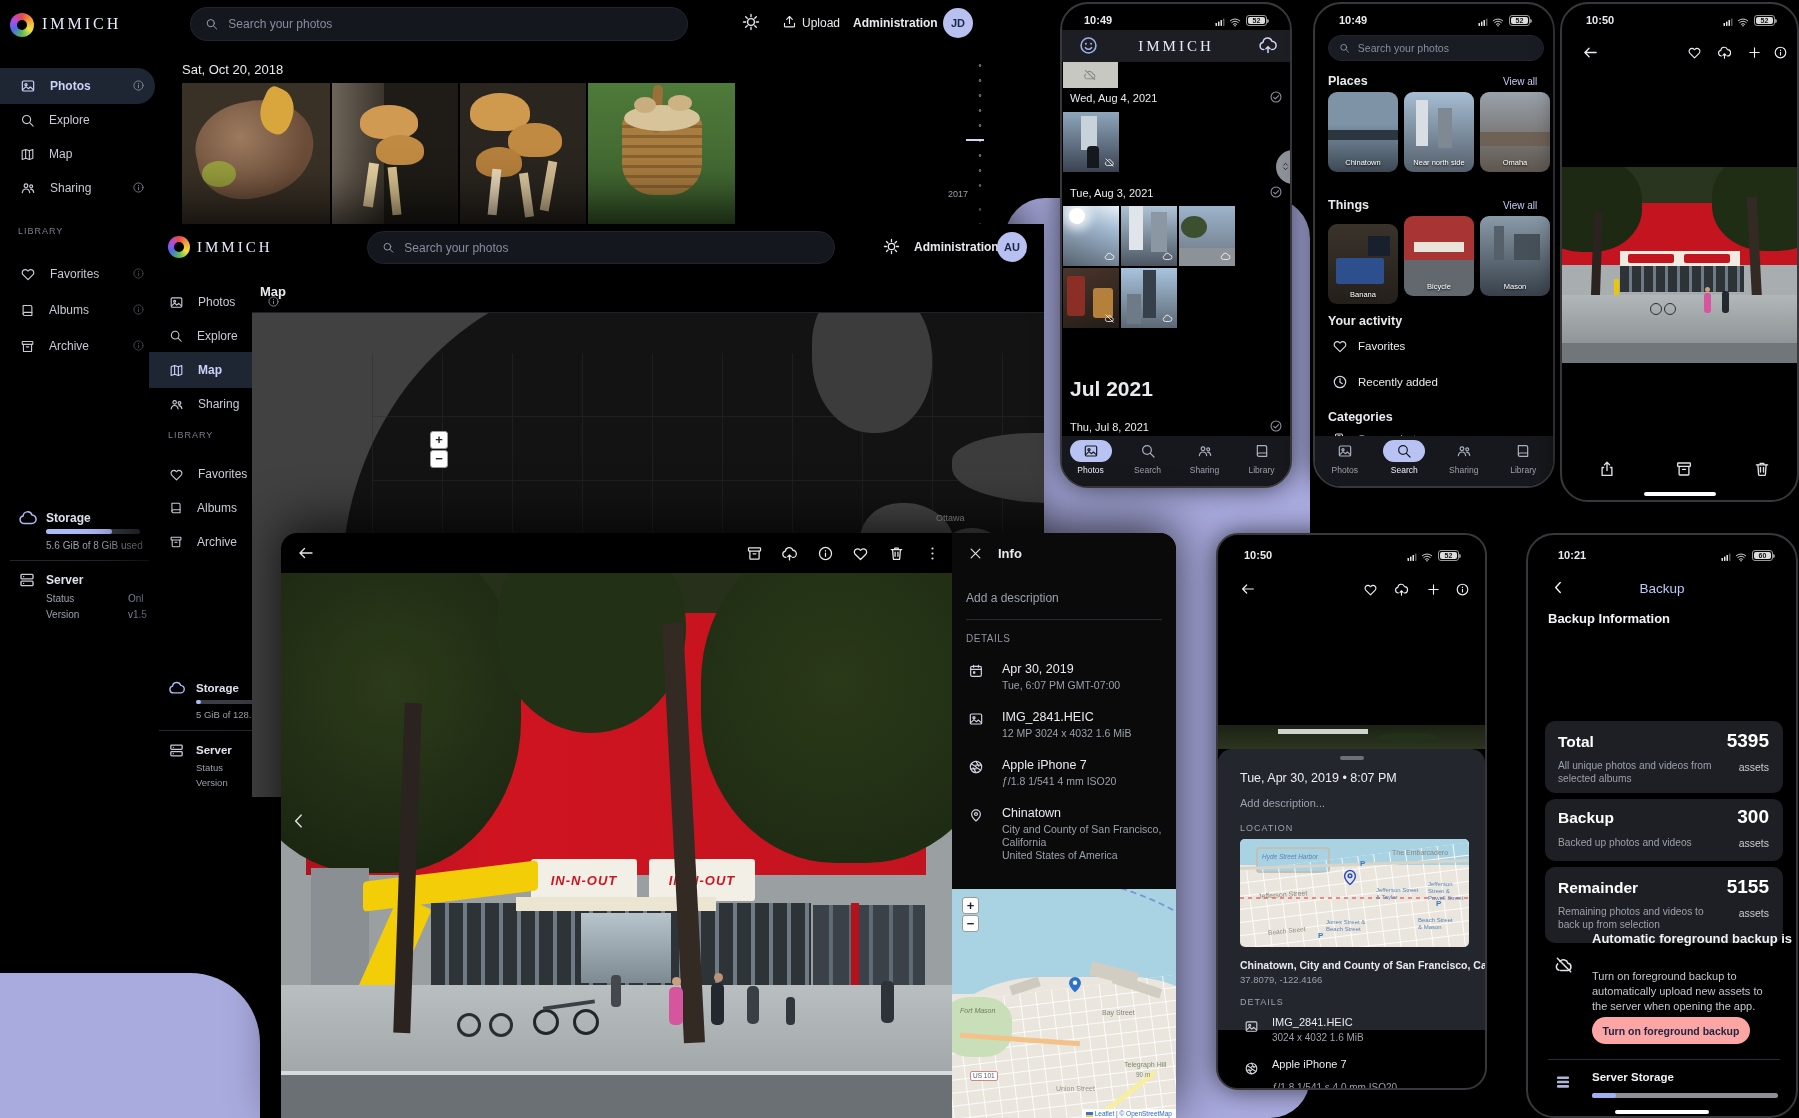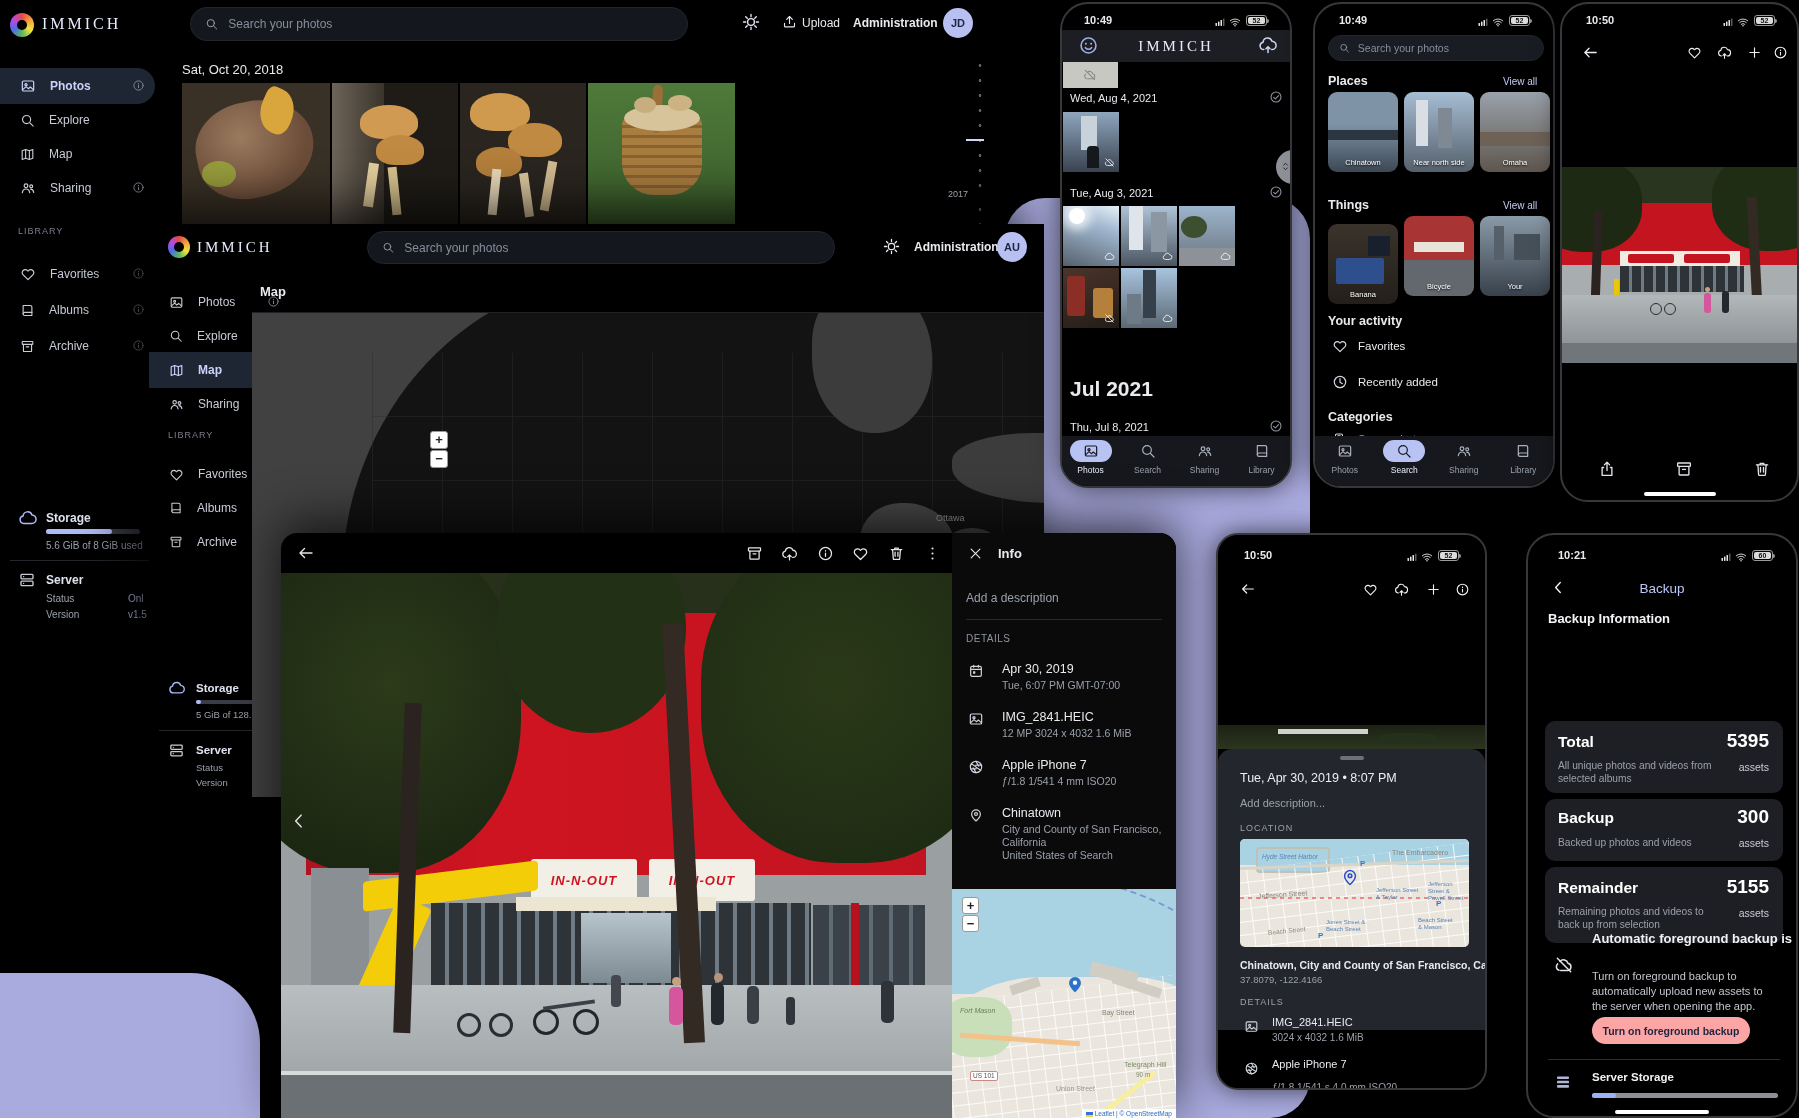--- a/index.html
+++ b/index.html
@@ -650,21 +650,21 @@
       </div>
     <div class="pcard" style="left:89px;top:212px">
         <i style="background:linear-gradient(180deg,#a83434 55%,#62686e 55%)"></i>
       <i style="left:10px;top:26px;width:50px;height:10px;background:#e8e4da"></i>
       <span class="cl">Bicycle</span>
       </div>
     <div class="pcard" style="left:165px;top:212px">
         <i style="background:linear-gradient(180deg,#8a9aa8,#38414b)"></i>
       <i style="left:14px;top:10px;width:10px;height:34px;background:#55606a"></i>
         <i style="left:34px;top:18px;width:26px;height:26px;background:#465058"></i>
-      <span class="cl">Your</span>
+      <span class="cl">Mason</span>
       </div>
     <span class="t b" style="left:13px;top:310px;font-size:12.5px">Your activity</span>
     <i class="ic" style="left:17px;top:334px;width:16px;height:16px;color:#d3d7e0">
         <svg viewBox="0 0 24 24" fill="none" stroke="currentColor" stroke-width="1.8" stroke-linecap="round" stroke-linejoin="round">
           <path d="M12 20.5l-7.2-7.1a4.6 4.6 0 116.5-6.5l.7.7.7-.7a4.6 4.6 0 116.5 6.5z"></path>
         </svg>
       </i>
     <span class="t" style="left:43px;top:336px;font-size:11.5px">Favorites</span>
     <i class="ic" style="left:17px;top:370px;width:16px;height:16px;color:#d3d7e0">
         <svg viewBox="0 0 24 24" fill="none" stroke="currentColor" stroke-width="1.8" stroke-linecap="round" stroke-linejoin="round">
@@ -943,21 +943,21 @@
       <span class="t g" style="left:50px;top:242px;font-size:10.5px">ƒ/1.8  1/541  4 mm  ISO20</span>
       <i class="ic" style="left:16px;top:274px;width:16px;height:16px;color:#cfd3dc">
           <svg viewBox="0 0 24 24" fill="none" stroke="currentColor" stroke-width="1.8" stroke-linecap="round" stroke-linejoin="round">
             <path d="M12 21s-6.5-5.7-6.5-10.2a6.5 6.5 0 1113 0C18.5 15.3 12 21 12 21z"></path>
             <circle cx="12" cy="10.5" r="2.2"></circle>
           </svg>
         </i>
       <span class="t" style="left:50px;top:273px;font-size:12.5px">Chinatown</span>
       <span class="t g" style="left:50px;top:290px;font-size:10.5px">City and County of San Francisco,</span>
       <span class="t g" style="left:50px;top:303px;font-size:10.5px">California</span>
-      <span class="t g" style="left:50px;top:316px;font-size:10.5px">United States of Search</span>
+      <span class="t g" style="left:50px;top:316px;font-size:10.5px">United States of America</span>
 
       <div class="maplight" style="left:0;top:356px;width:224px;height:229px">
         <div style="position:absolute;left:0;top:0;width:224px;height:105px;background:#a9d2e3"></div>
         <div style="position:absolute;left:-30px;top:88px;width:300px;height:160px;background:#eae6dd;border-radius:40% 30% 0 0/60% 45% 0 0"></div>
         <div class="street-grid" style="top:100px"></div>
         <div style="position:absolute;left:-10px;top:108px;width:70px;height:60px;background:#c8dfb9;border-radius:40%"></div>
         <div style="position:absolute;left:58px;top:92px;width:30px;height:10px;background:#cfcac0;transform:rotate(-18deg)"></div>
         <div style="position:absolute;left:138px;top:78px;width:48px;height:14px;background:#d2cdc3;transform:rotate(14deg)"></div>
         <div style="position:absolute;left:160px;top:92px;width:50px;height:10px;background:#d2cdc3;transform:rotate(18deg)"></div>
         <div style="position:absolute;left:8px;top:148px;width:120px;height:5px;background:#f3c28a;transform:rotate(4deg)"></div>

